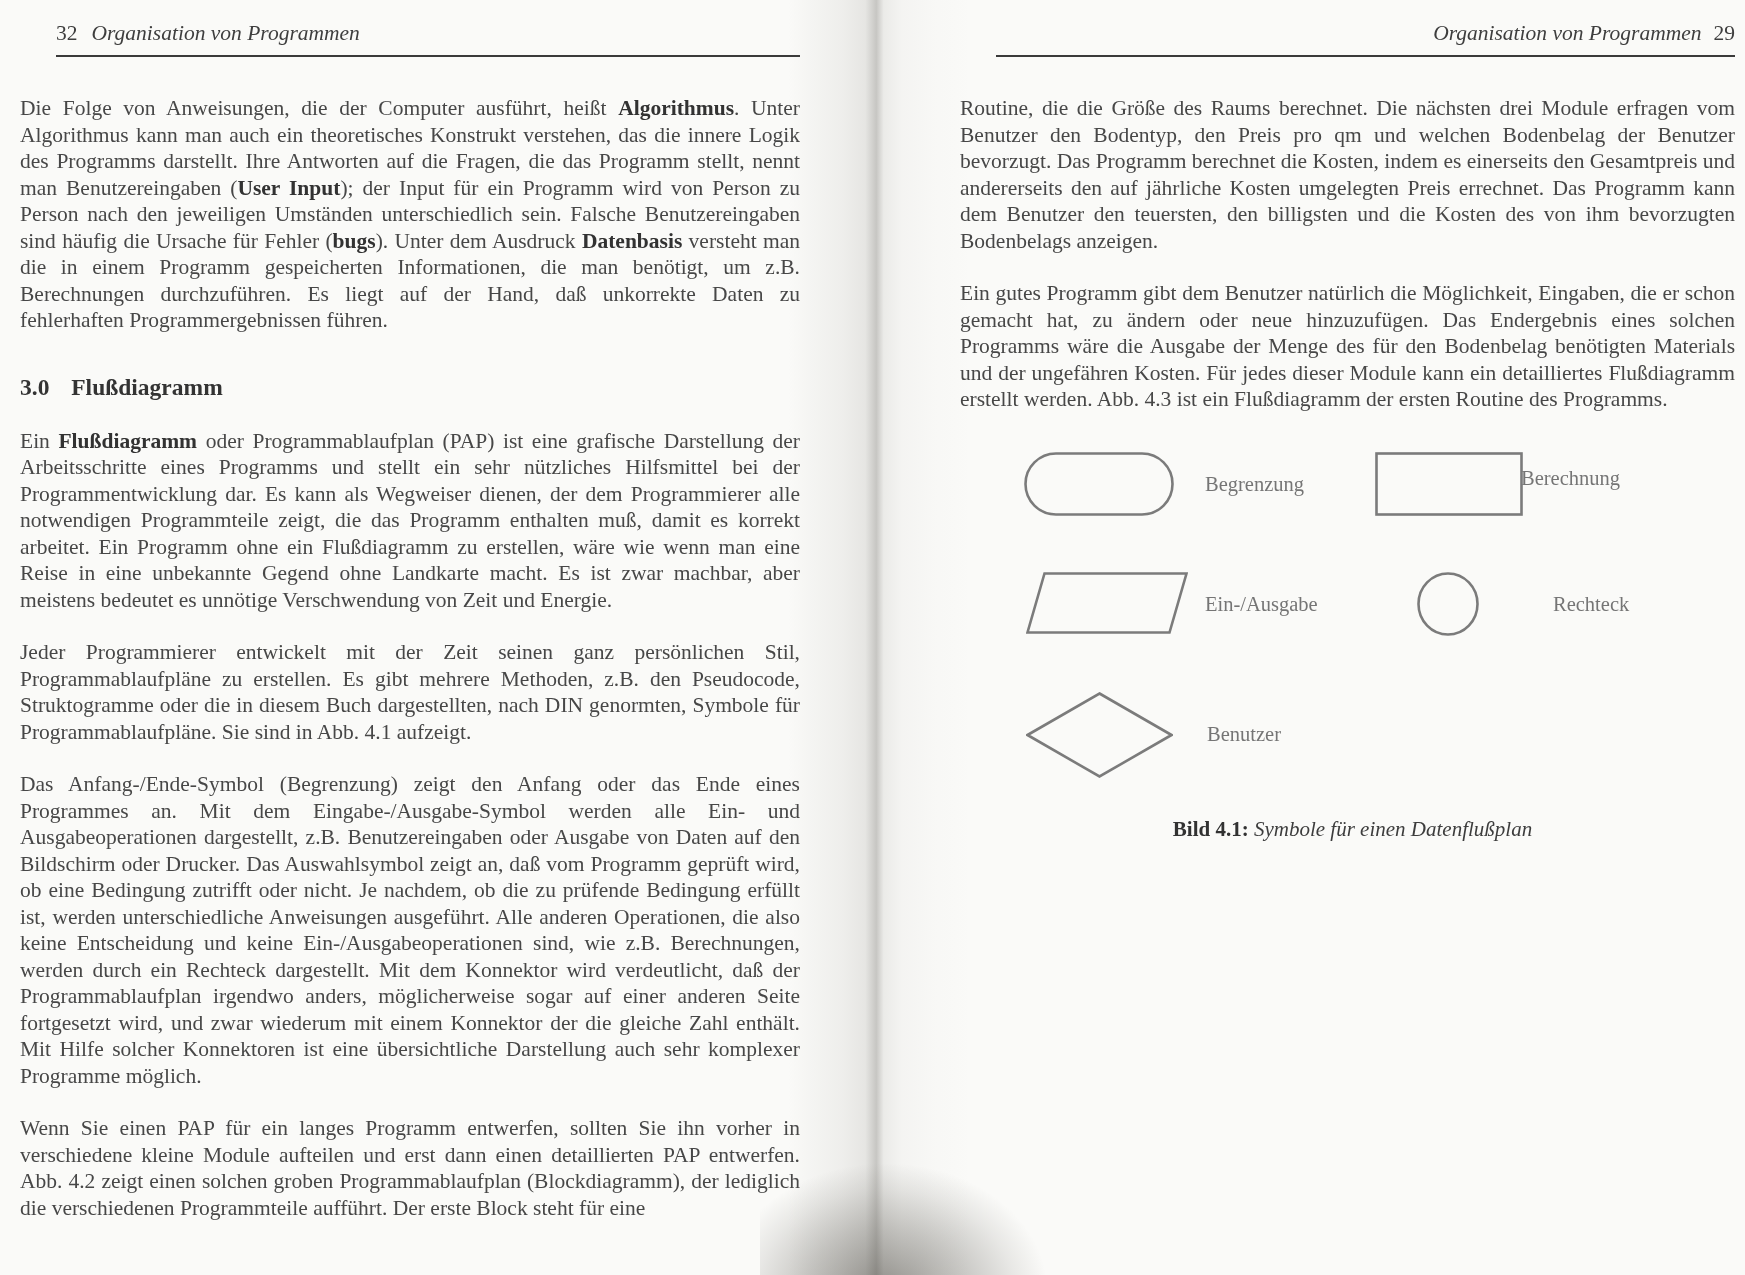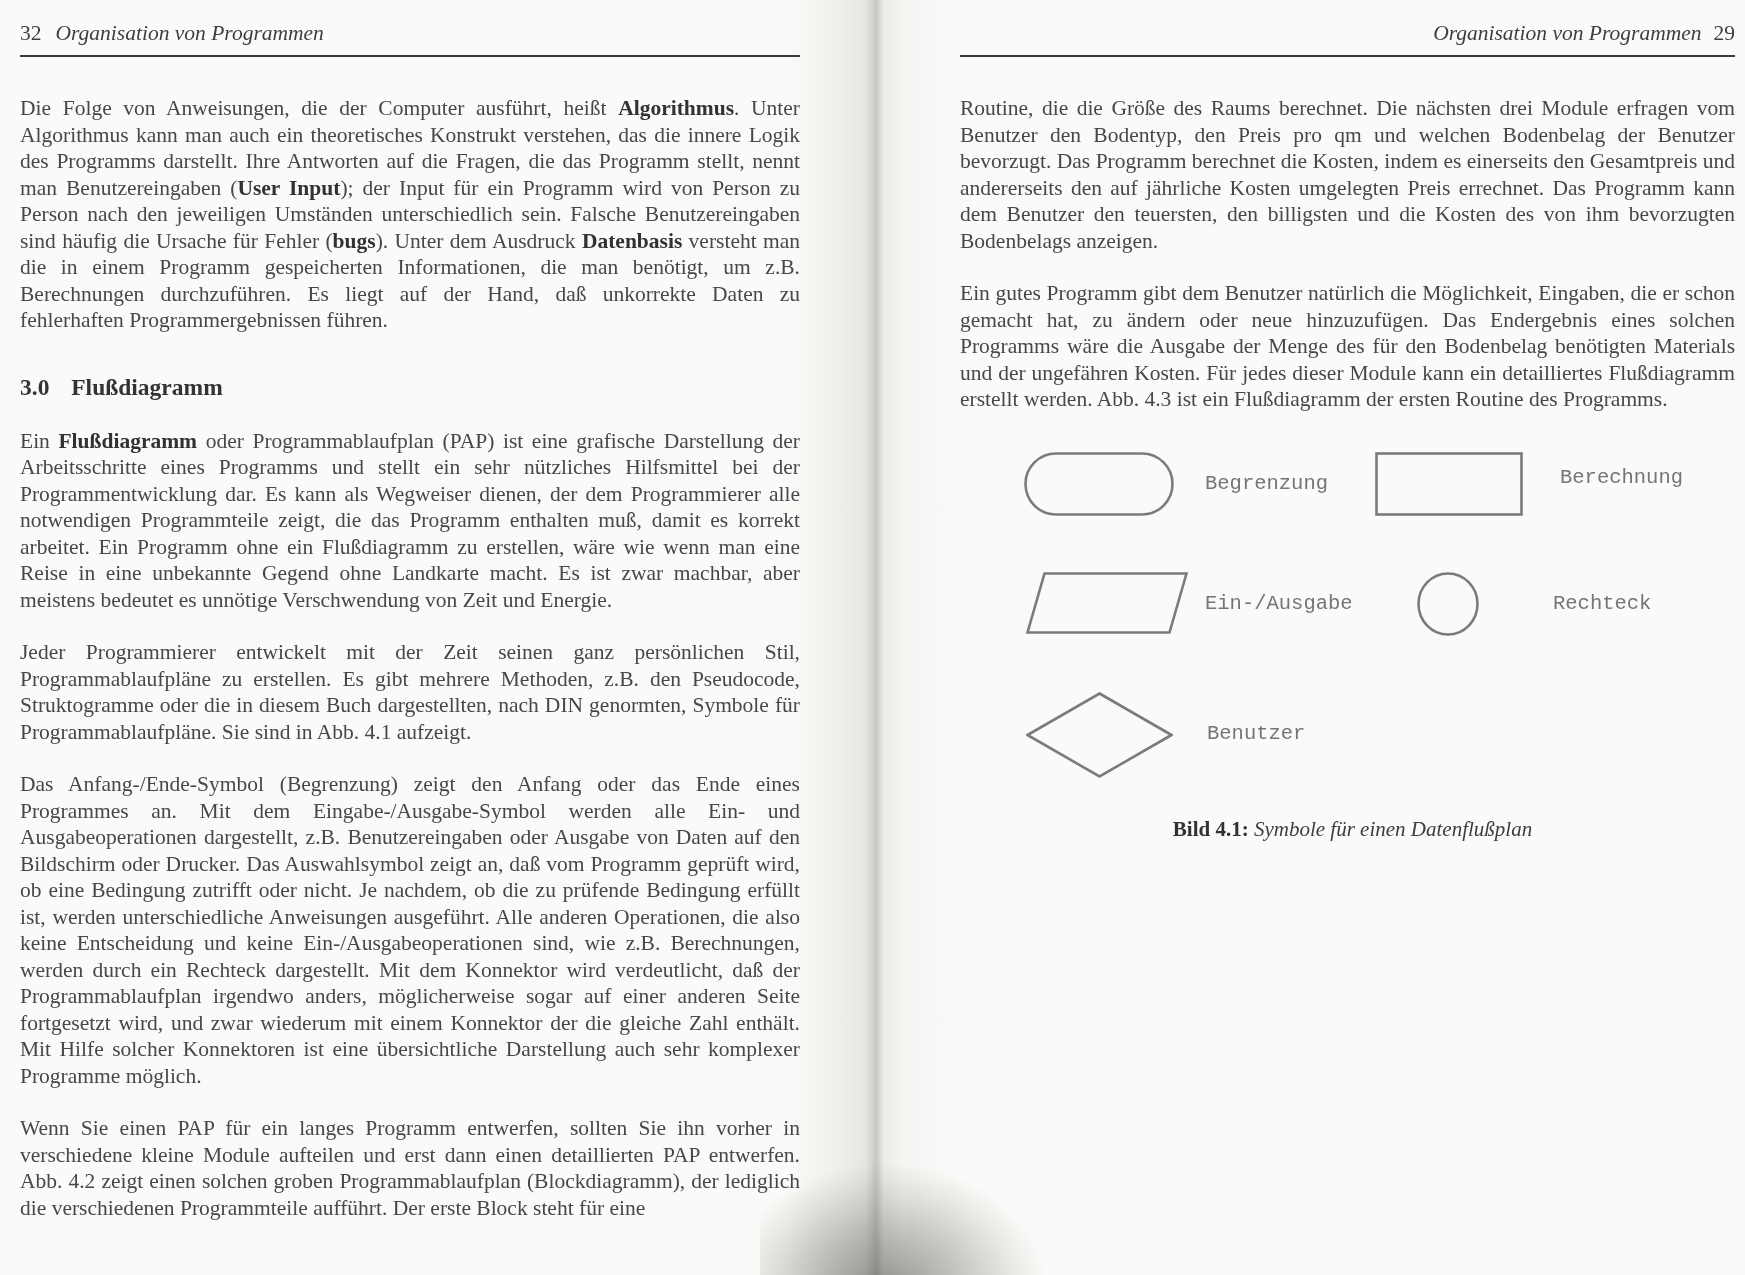--- a/index.html
+++ b/index.html
@@ -19,21 +19,21 @@
   }
   .spread{position:relative;width:1745px;height:1275px;}
   .page{position:absolute;top:0;}
   .page-left{left:20px;width:780px;}
   .page-right{left:960px;width:775px;}
 
   .pg-header{
     display:flex;align-items:baseline;
     margin-top:20px;padding-bottom:9px;
     border-bottom:2px solid var(--rule);
-    font-size:21.5px;line-height:26px;color:#3e3e3e;
+    font-size:21.5px;line-height:26px;color:#3e3e3e;margin-left:36px;
   }
   .pg-header.right{justify-content:flex-end;}
   .pgnum{font-style:normal;}
   .runhead{font-style:italic;}
   .pg-header.left .runhead{margin-left:14px;}
   .pg-header.right .runhead{margin-right:12px;}
 
   .para{
     margin:26px 0 0 0;
     text-align:justify;
@@ -55,21 +55,21 @@
     position:relative;
     margin-top:15px;
     height:350px;
     overflow:visible;
   }
   .fig-shape{position:absolute;}
   .fig-shape svg{display:block;}
   .fig-shape .geom{fill:none;stroke:var(--stroke);stroke-width:2.6px;}
   .fig-label{
     position:absolute;
-    font-family:Liberation Mono, monospace;
+    font-family:Liberation Serif, serif;
     font-size:20.5px;line-height:28px;
     color:var(--label);
     white-space:nowrap;
   }
   .caption{
     margin:38px 0 0 0;
     padding-left:10px;
     font-size:21px;line-height:27px;
     color:#3d3d3d;
     text-align:center;
@@ -135,21 +135,21 @@
           <rect class="geom" x="1.5" y="1.5" width="147" height="61" rx="30.5" ry="30.5"></rect>
         </svg>
       </div>
       <div class="fig-label" style="left:245px;top:42px;">Begrenzung</div>
 
       <div class="fig-shape" style="left:415px;top:24px;">
         <svg width="148" height="64" viewBox="0 0 148 64" aria-hidden="true">
           <rect class="geom" x="1.5" y="1.5" width="145" height="61"></rect>
         </svg>
       </div>
-      <div class="fig-label" style="left:600px;top:36px;text-align:right;">Berechnung</div>
+      <div class="fig-label" style="left:561px;top:36px;text-align:right;">Berechnung</div>
 
       <div class="fig-shape" style="left:66px;top:144px;">
         <svg width="162" height="62" viewBox="0 0 162 62" aria-hidden="true">
           <polygon class="geom" points="18.5,1.5 160.5,1.5 143.5,60.5 1.5,60.5"></polygon>
         </svg>
       </div>
       <div class="fig-label" style="left:245px;top:162px;">Ein-/Ausgabe</div>
 
       <div class="fig-shape" style="left:457px;top:144px;">
         <svg width="62" height="64" viewBox="0 0 62 64" aria-hidden="true">

